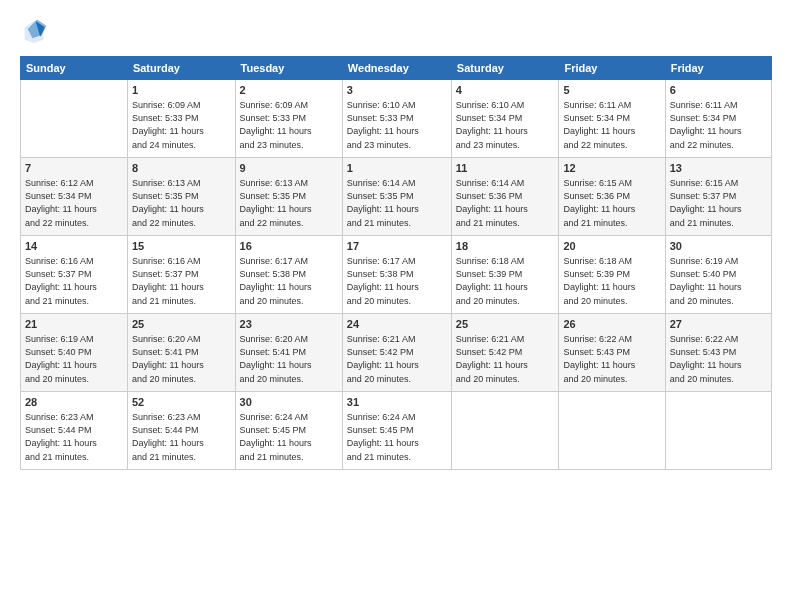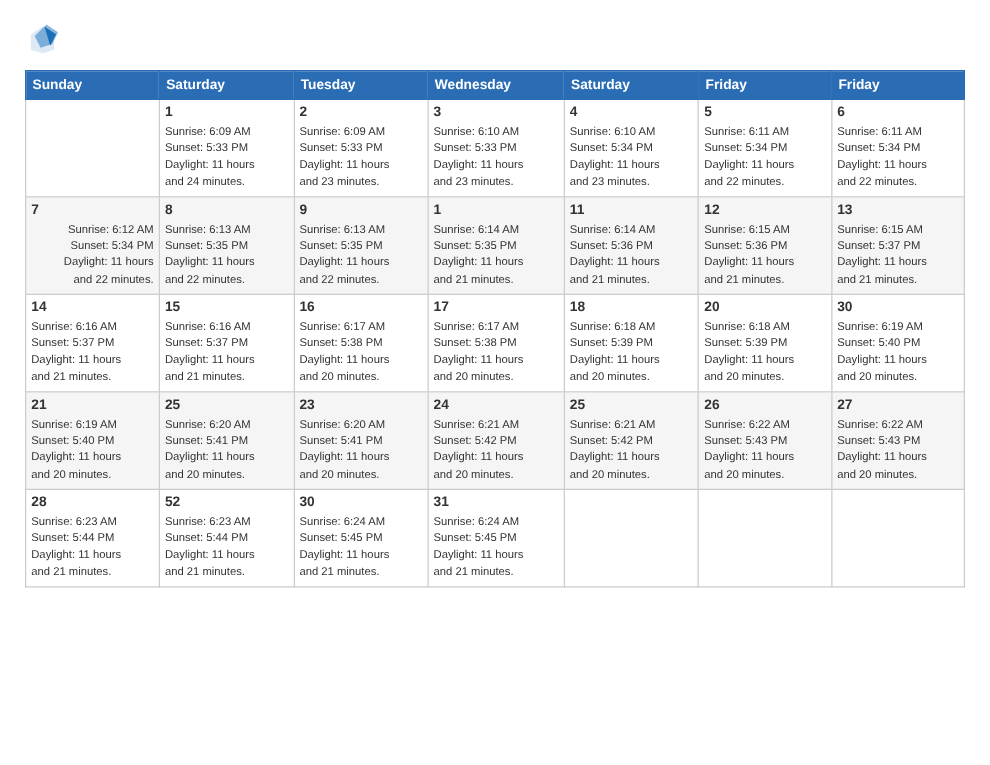--- a/index.html
+++ b/index.html
@@ -177,21 +177,21 @@
             <span class="day-num">6</span>
             <div class="cell-info" style="white-space: pre-line;">Sunrise: 6:11 AM
 Sunset: 5:34 PM
 Daylight: 11 hours
 and 22 minutes.</div>
           </td>
         </tr>
         <tr>
           <td>
             <span class="day-num">7</span>
-            <div class="cell-info" style="white-space: pre-line; text-align: right;">Sunrise: 6:12 AM
+            <div class="cell-info" style="white-space: pre-line;">Sunrise: 6:12 AM
 Sunset: 5:34 PM
 Daylight: 11 hours
 and 22 minutes.</div>
           </td>
           <td>
             <span class="day-num">8</span>
             <div class="cell-info" style="white-space: pre-line;">Sunrise: 6:13 AM
 Sunset: 5:35 PM
 Daylight: 11 hours
 and 22 minutes.</div>

